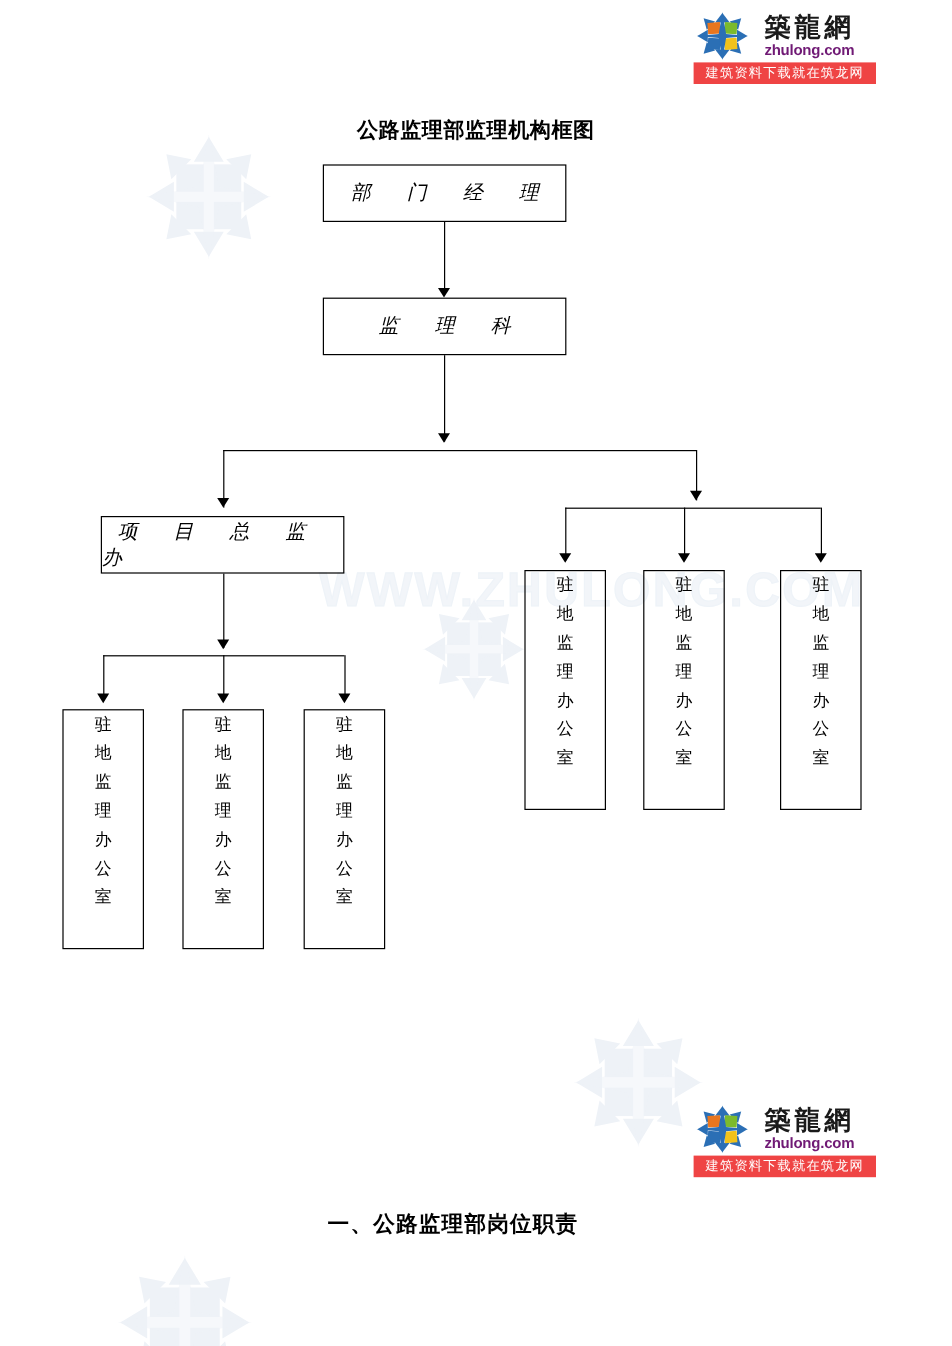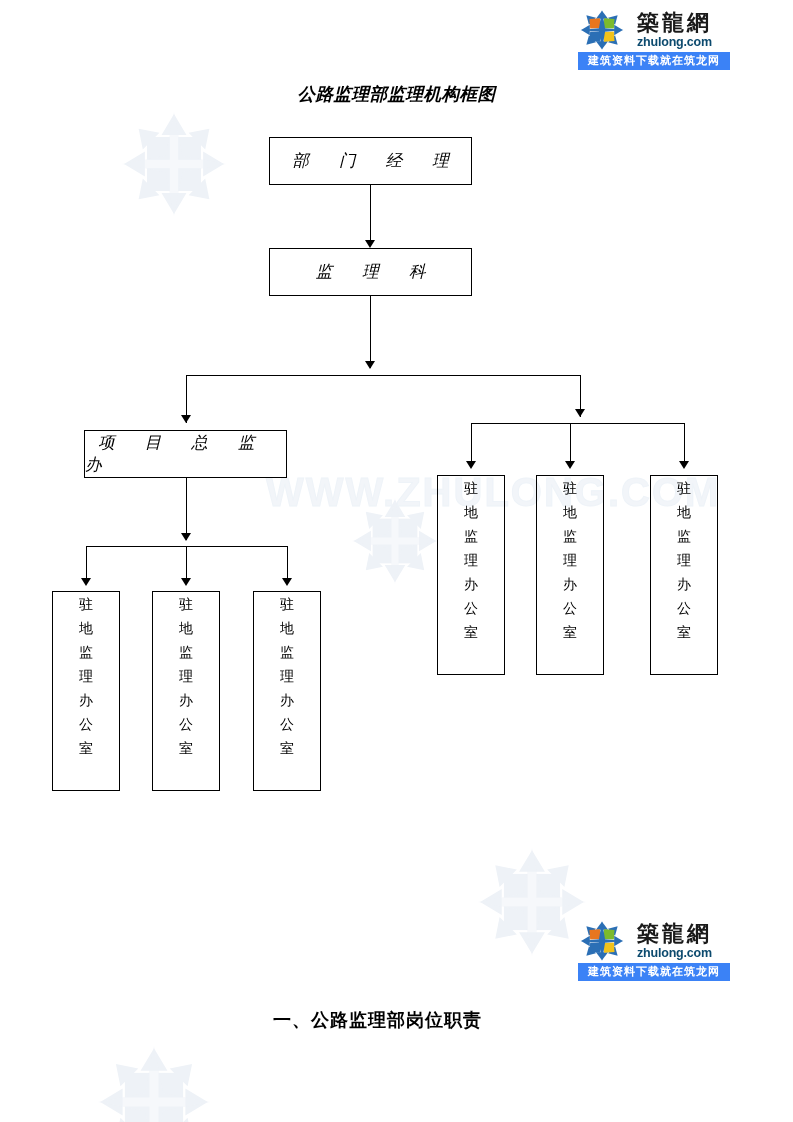--- a/index.html
+++ b/index.html
@@ -56,31 +56,31 @@
     font-weight: bold;
     font-size: 22px;
     color: #1a1a1a;
     letter-spacing: 3px;
     display: block;
   }
   .logo-en {
     font-family: "Liberation Sans", sans-serif;
     font-weight: bold;
     font-size: 12.5px;
-    color: #0c4a6e;
+    color: #701a75;
     display: block;
     margin-top: 2px;
     letter-spacing: -0.2px;
   }
   .logo-strip {
-    background: #3b82f6;
+    background: #ef4444;
     color: #ffffff;
     font-family: "Liberation Sans", sans-serif;
     font-size: 11px;
-    font-weight: bold;
+    font-weight: normal;
     text-align: center;
     letter-spacing: 1px;
     padding: 1px 0 2px 0;
     margin-top: 1px;
   }
 
   
   .doc-title {
     position: absolute;
     left: 0;
@@ -263,21 +263,21 @@
         </svg>
       </span>
       <span class="logo-words">
         <span class="logo-cn">築龍網</span>
         <span class="logo-en">zhulong.com</span>
       </span>
     </div>
     <div class="logo-strip">建筑资料下载就在筑龙网</div>
   </div>
 
-  <div class="doc-title" style="top:82px;font-style:italic;">公路监理部监理机构框图</div>
+  <div class="doc-title" style="top:96px;">公路监理部监理机构框图</div>
 
   <div class="node horiz" style="left:269px; top:137px; width:203px; height:48px;">
     <span>部 门 经 理</span>
   </div>
 
   <div class="vline" style="left:370px; top:185px; height:58px;"></div>
   <div class="arrow" style="left:365px; top:240px;"></div>
 
   <div class="node horiz" style="left:269px; top:248px; width:203px; height:48px;">
     <span>监 理 科</span>

